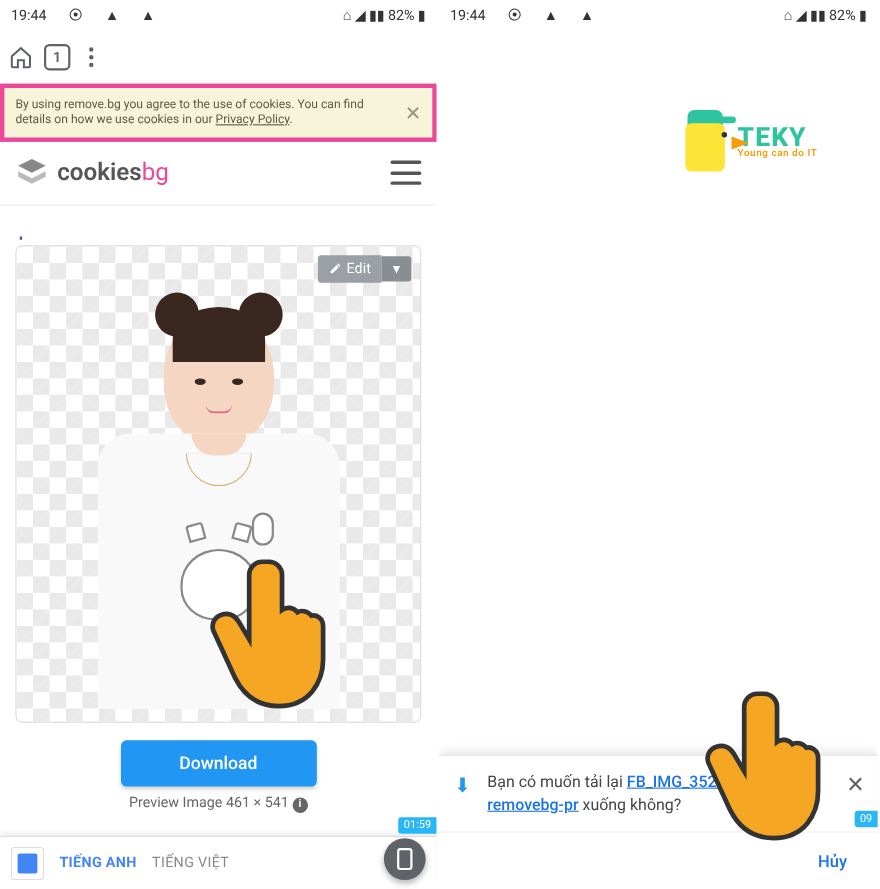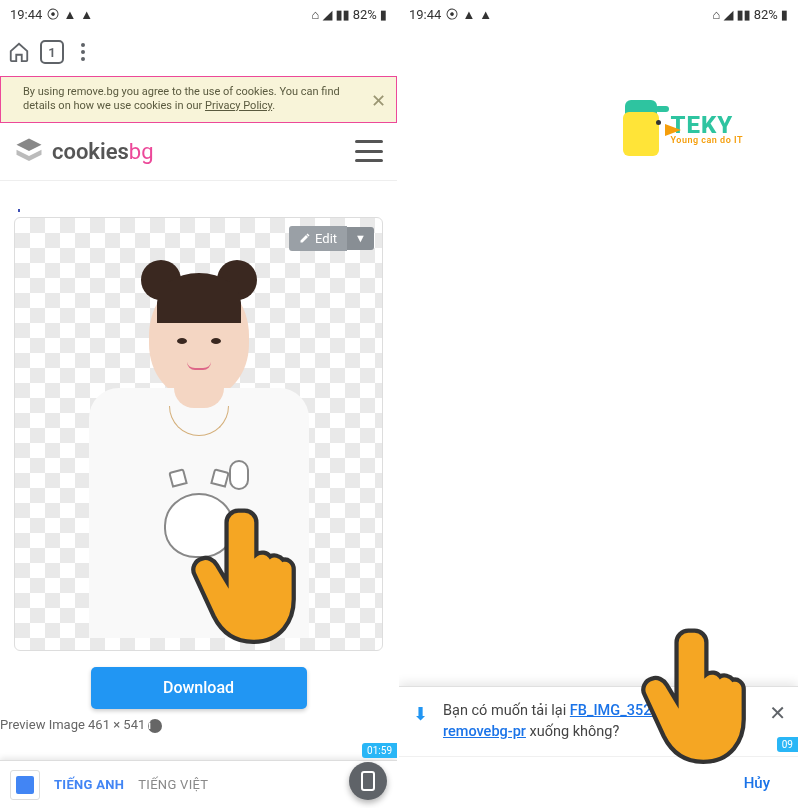--- a/index.html
+++ b/index.html
@@ -1,29 +1,29 @@
 <!DOCTYPE html>
 <html><head>
 <meta charset="utf-8">
 <style>
 *{box-sizing:border-box;margin:0;padding:0;font-family:Roboto,Arial,sans-serif}
 body{width:800px;height:808px;display:flex;background:#fff;position:relative}
 .screen{width:399px;height:808px;position:relative;background:#fff;overflow:hidden}
 .screen.left{border-right:2px solid #fff}
 .status-bar{height:28px;display:flex;align-items:center;justify-content:space-between;padding:0 10px;font-size:13px;color:#333;background:#fff}
-.status-left{display:flex;align-items:center;gap:4px}
+.status-left{display:flex;align-items:center;gap:20px}
 .status-right{display:flex;align-items:center;gap:3px}
 .browser-bar{height:48px;display:flex;align-items:center;padding:0 8px;gap:10px;background:#fff}
 .home-ic{width:22px;height:22px}
 .url-pill{flex:1;height:38px;background:#f1f3f4;border-radius:20px;display:flex;align-items:center;padding:0 14px;gap:8px;color:#5f6368;font-size:15px}
 .url-pill .url-b{color:#202124}
 .tab-box{width:24px;height:24px;border:2px solid #5f6368;border-radius:5px;display:flex;align-items:center;justify-content:center;font-size:13px;font-weight:600;color:#5f6368}
 .kebab{width:18px;height:20px;display:flex;flex-direction:column;justify-content:space-around;align-items:center}
 .kebab span{width:4px;height:4px;border-radius:50%;background:#5f6368}
-.cookie-bar{background:#f8f4d9;border:1px solid #ec4899;padding:8px 36px 8px 22px;font-size:11px;color:#5a5a3f;position:relative;line-height:1.3}
+.cookie-bar{background:#f8f4d9;border:4px solid #ec4899;padding:8px 36px 8px 10px;font-size:11px;color:#5a5a3f;position:relative;line-height:1.3}
 .cookie-bar a{text-decoration:underline}
 .cookie-x{position:absolute;right:10px;top:12px;font-size:18px;color:#9b9673}
 .hdr{height:58px;display:flex;align-items:center;justify-content:space-between;padding:0 14px;background:#fff;border-bottom:1px solid #eee}
 .logo{display:flex;align-items:center;gap:8px;color:#555;font-size:22px;font-weight:600}
 .logo-ic{width:30px;height:30px}
 .logo .bg{color:#ec4899;font-weight:400}
 .menu-ic{width:28px;height:22px;display:flex;flex-direction:column;justify-content:space-between}
 .menu-ic span{height:3px;background:#555;border-radius:2px}
 .img-card{margin:10px 14px 0;border:1px solid #ddd;border-radius:6px;overflow:hidden;position:relative}
 .checker{background-image:linear-gradient(45deg,#e9e9e9 25%,transparent 25%),linear-gradient(-45deg,#e9e9e9 25%,transparent 25%),linear-gradient(45deg,transparent 75%,#e9e9e9 75%),linear-gradient(-45deg,transparent 75%,#e9e9e9 75%);background-size:30px 30px;background-position:0 0,0 15px,15px -15px,-15px 0;height:432px;position:relative}
@@ -40,22 +40,22 @@
 .mouth{width:24px;height:8px;border-bottom:2px solid #d68;border-radius:0 0 12px 12px;position:absolute;bottom:28px;left:38px}
 .tshirt{width:220px;height:250px;background:#f9f9f9;border-radius:30px 30px 0 0;margin:-10px auto 0;position:relative}
 .neck{width:50px;height:20px;background:#f4d6c3;border-radius:0 0 25px 25px;position:absolute;top:0;left:85px}
 .necklace{width:60px;height:30px;border:1px solid #d4af7a;border-top:none;border-radius:0 0 30px 30px;position:absolute;top:18px;left:80px}
 .cat{width:90px;height:90px;position:absolute;top:80px;left:65px}
 .cat-body{width:70px;height:65px;background:#fff;border:2px solid #888;border-radius:50% 50% 45% 45%;position:absolute;bottom:0;left:10px}
 .cat-ear{width:16px;height:16px;background:#fff;border:2px solid #888;position:absolute;border-radius:3px 3px 0 0}
 .cat-ear.l{top:2px;left:16px;transform:rotate(-15deg)}
 .cat-ear.r{top:2px;right:16px;transform:rotate(15deg)}
 .cat-arm{width:20px;height:30px;background:#fff;border:2px solid #888;border-radius:10px;position:absolute;right:-5px;top:-8px}
-.dl-btn{display:block;margin:16px auto 8px;width:216px;height:42px;background:#2196f3;color:#fff;border:none;border-radius:5px;font-size:16px;font-weight:500;box-shadow:0 2px 4px rgba(0,0,0,.2)}
-.preview-txt{color:#666;font-size:13px;margin-bottom:10px}
+.dl-btn{display:block;margin:16px auto 8px;width:178px;height:42px;background:#2196f3;color:#fff;border:none;border-radius:5px;font-size:16px;font-weight:500;box-shadow:0 2px 4px rgba(0,0,0,.2)}
+.preview-txt{text-align:center;color:#666;font-size:13px;margin-bottom:10px}
 .preview-txt .info-ic{display:inline-block;width:14px;height:14px;background:#666;color:#fff;border-radius:50%;font-size:10px;line-height:14px;margin-left:3px;font-weight:bold}
 .bottom-bar{position:absolute;bottom:0;left:0;right:0;height:48px;background:#fff;border-top:1px solid #ddd;display:flex;align-items:center;padding:0 10px;gap:14px;box-shadow:0 -2px 6px rgba(0,0,0,.1)}
 .gtrans{width:30px;height:30px;background:#fff;border:1px solid #ddd;border-radius:3px;display:flex;align-items:center;justify-content:center;position:relative}
 .gtrans-inner{width:18px;height:18px;background:#4285f4;border-radius:2px;position:relative}
 .lang{font-size:13px;font-weight:700;color:#4285f4;letter-spacing:.3px}
 .lang.inactive{color:#888;font-weight:400}
 .fab{position:absolute;bottom:8px;right:10px;width:38px;height:38px;background:#5f6368;border-radius:50%;display:flex;align-items:center;justify-content:center;box-shadow:0 3px 6px rgba(0,0,0,.3)}
 .fab-ic{width:14px;height:20px;border:2px solid #fff;border-radius:3px}
 .time-chip{position:absolute;bottom:50px;right:0;background:#29b6f6;color:#fff;font-size:10px;padding:2px 5px;border-radius:3px 0 0 3px}
 .hand{position:absolute;width:130px;height:160px}

